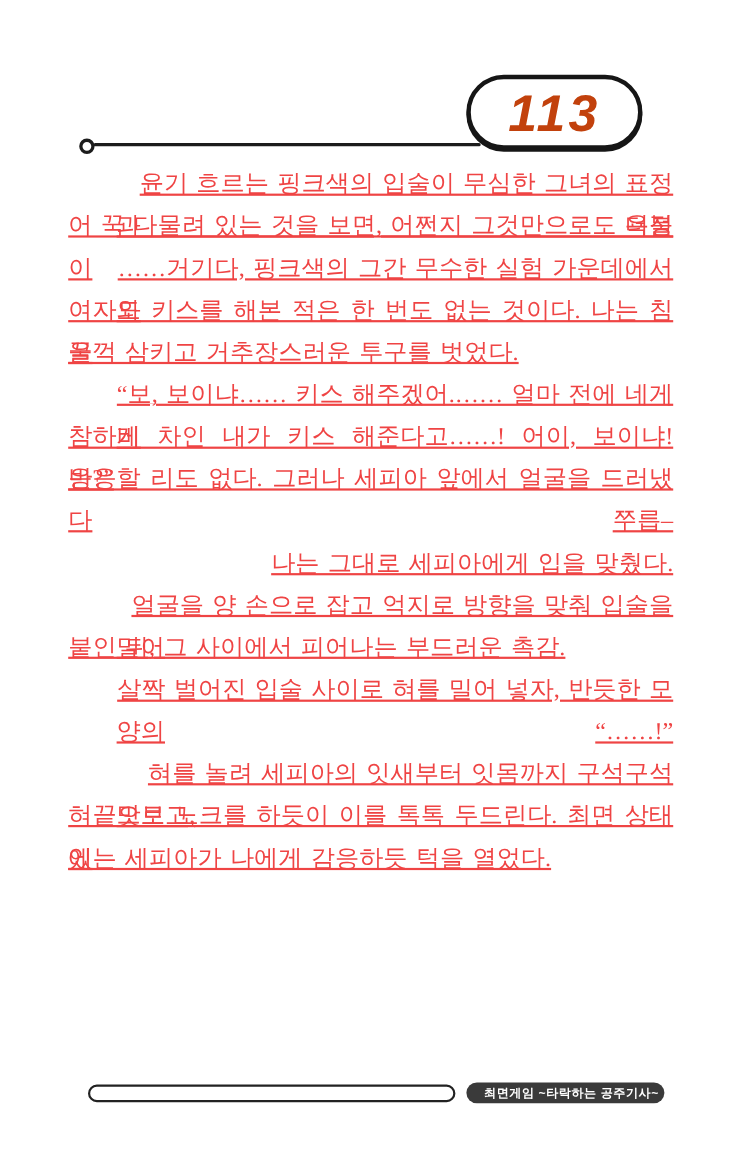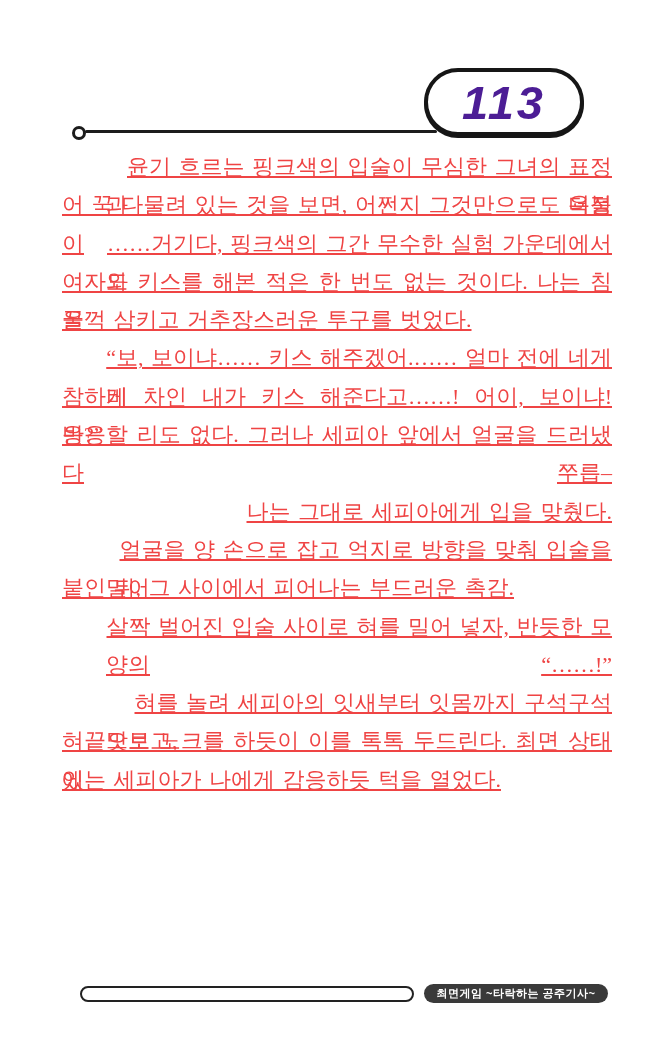--- a/index.html
+++ b/index.html
@@ -36,21 +36,21 @@
     border-radius: 36px;
     background: #ffffff;
     display: flex;
     align-items: center;
     justify-content: center;
     font-family: "Liberation Sans", sans-serif;
     font-style: italic;
     font-weight: bold;
     font-size: 47px;
     letter-spacing: 3px;
-    color: #4c1d95;
+    color: #c2410c;
     box-shadow: 0 2px 0 #161616;
   }
   
   .body-text {
     position: absolute;
     left: 62px; top: 148px;
     width: 550px;
     font-size: 22px;
     color: #ef4444;
     word-spacing: 2px;
@@ -74,31 +74,32 @@
     position: absolute;
     left: 80px; top: 986px;
     width: 330px; height: 12px;
     border: 2.5px solid #222;
     border-radius: 9px;
     background: #fff;
   }
   .footer-pill {
     position: absolute;
     left: 424px; top: 984px;
-    width: 184px; height: 19px;
+    width: 169px; height: 19px;
     background: #3a3a3a;
     border-radius: 10px;
     color: #ffffff;
     font-family: "Liberation Sans", sans-serif;
     font-weight: bold;
     font-size: 11px;
     display: flex;
     align-items: center;
     justify-content: center;
     letter-spacing: 0.5px;
+    padding-left: 11px;
   }
 </style>
 </head>
 <body>
 
 <div class="page">
 
   <div class="rule-ring"></div>
   <div class="rule-line"></div>
   <div class="page-badge">

